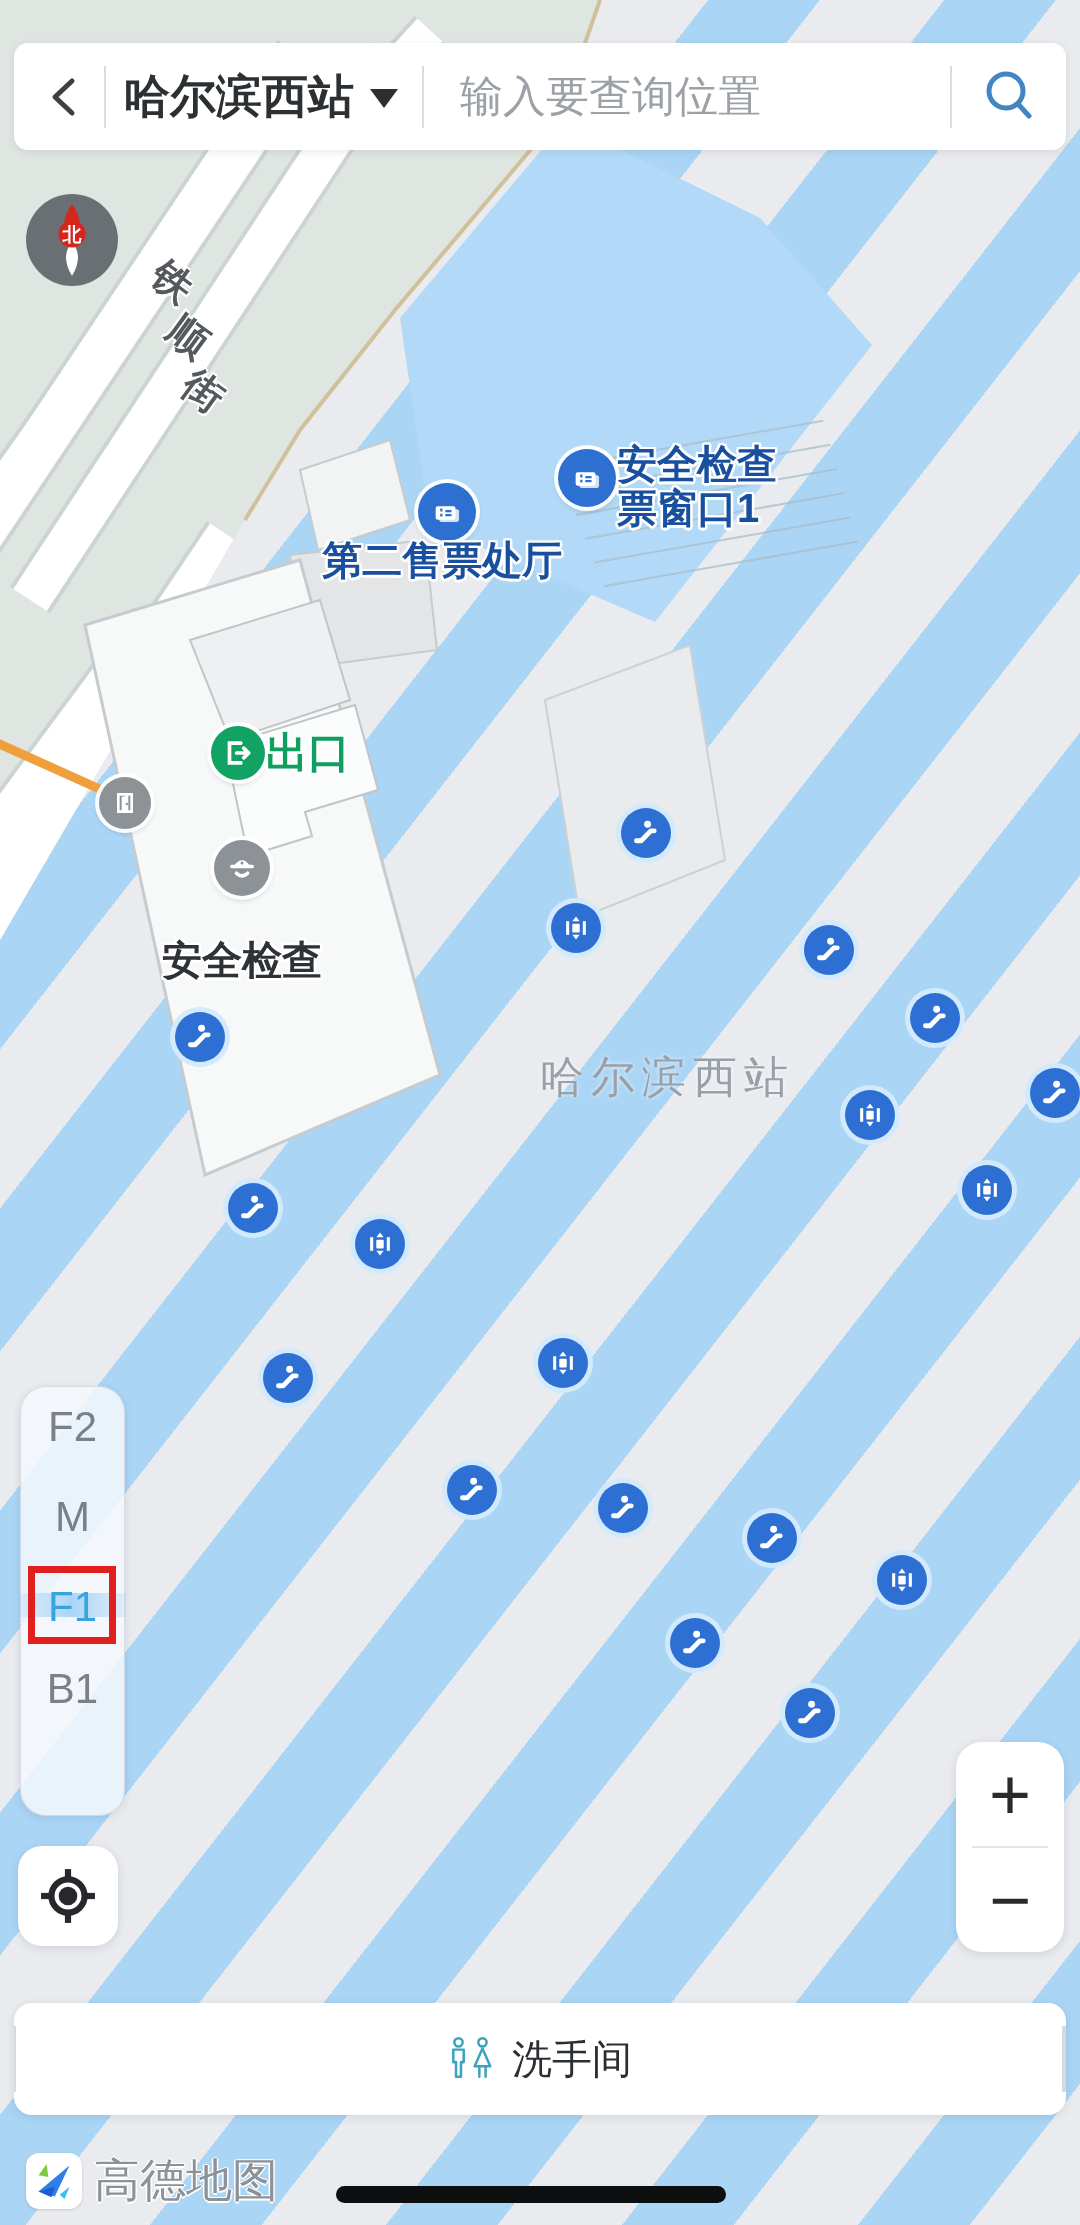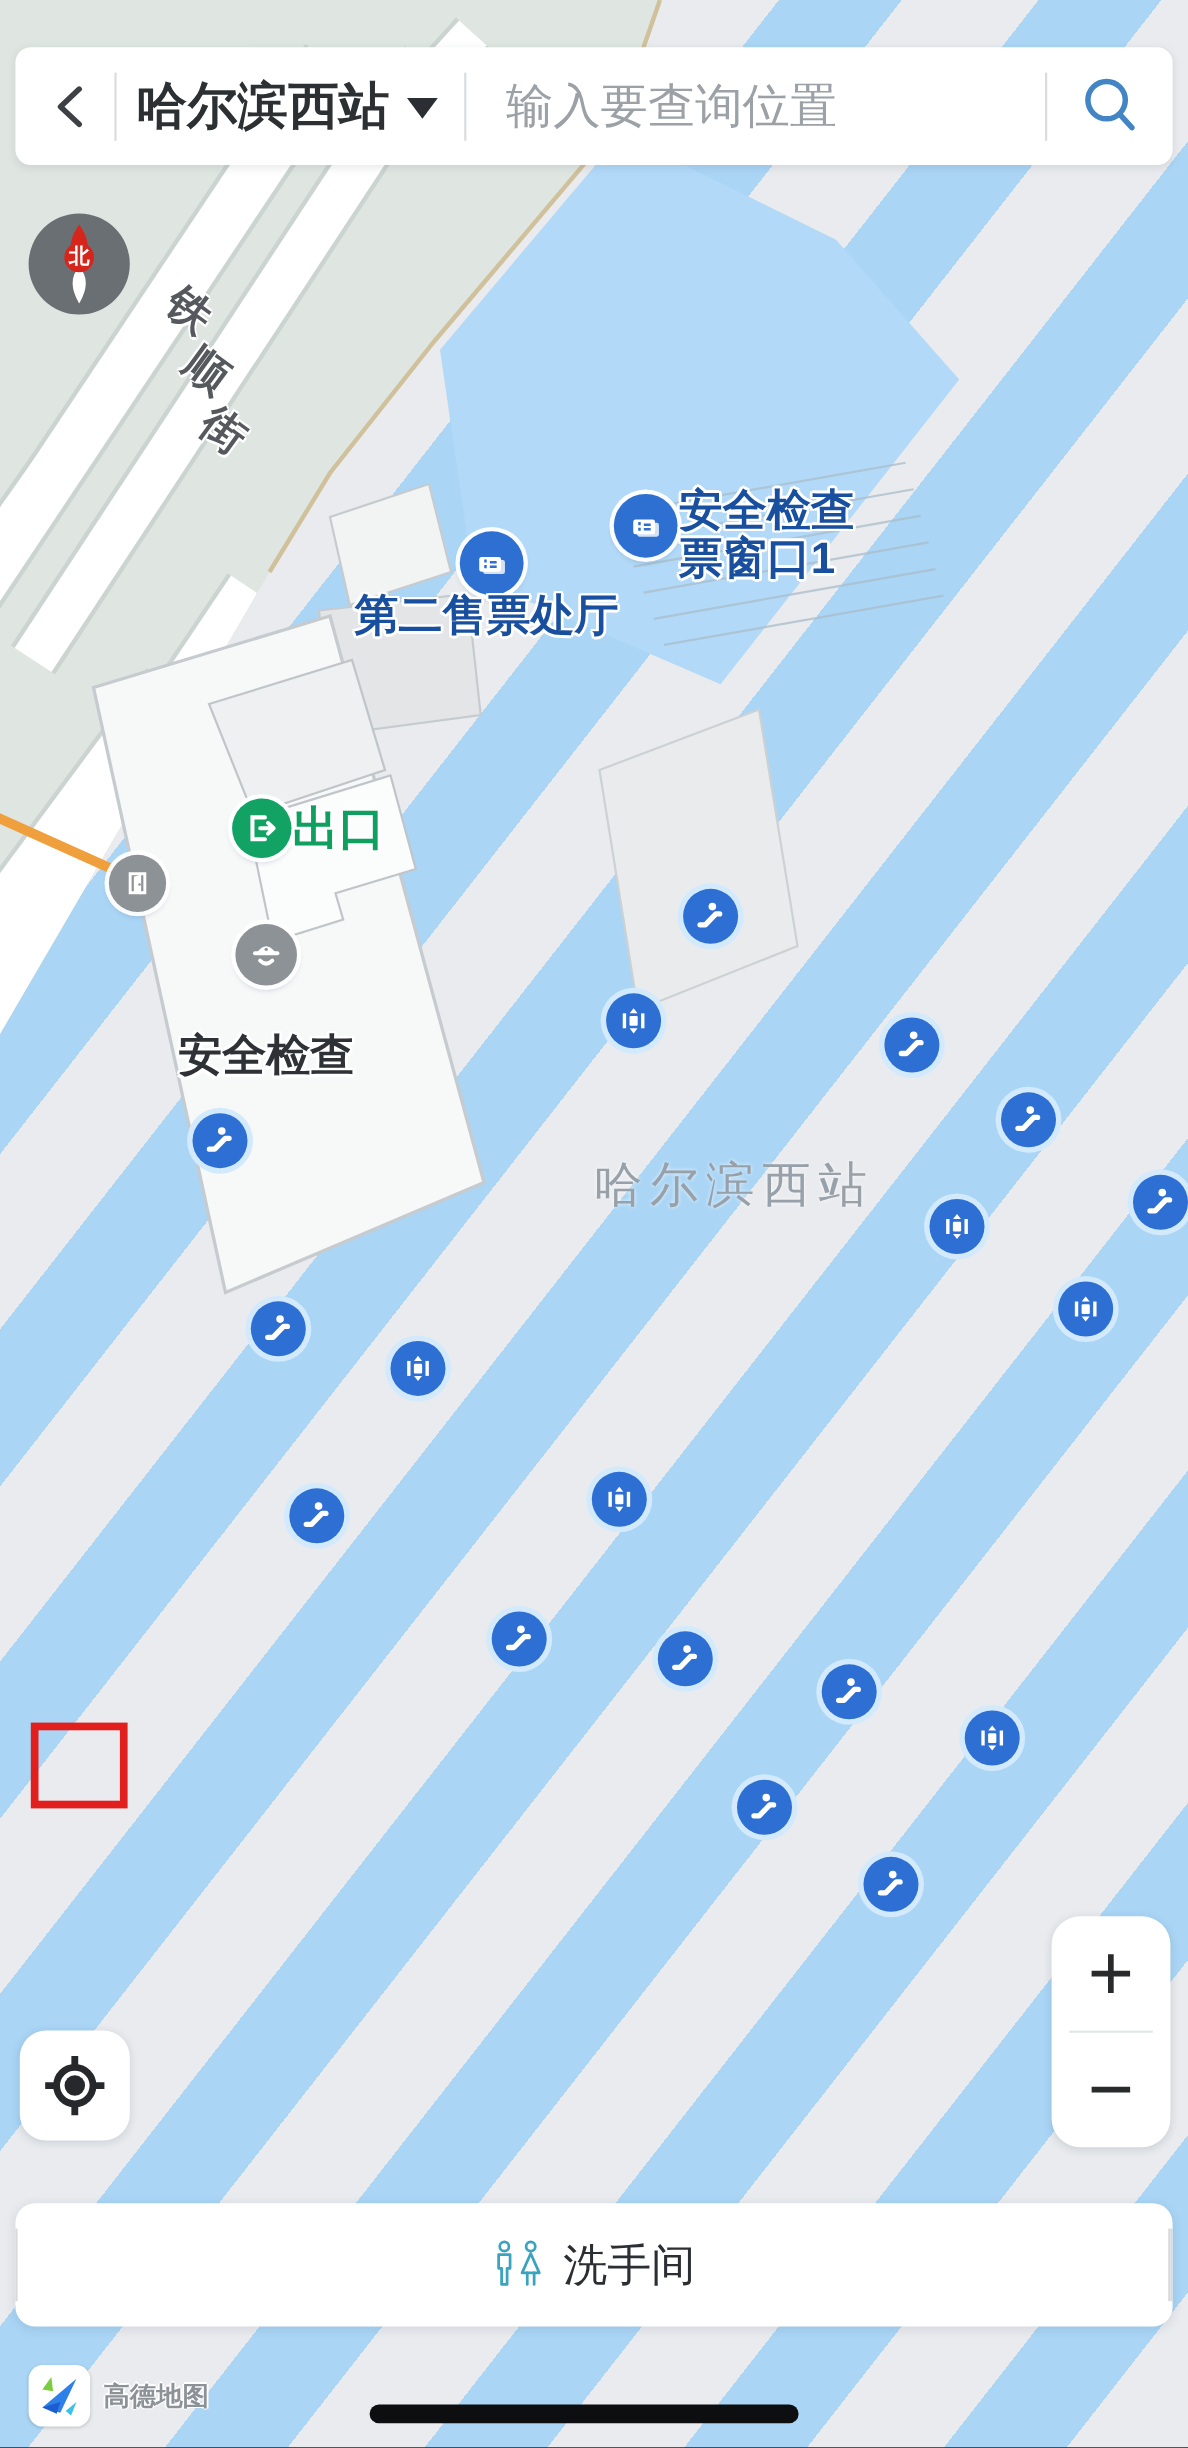--- a/index.html
+++ b/index.html
@@ -78,21 +78,21 @@
   .toolbar{position:absolute;left:14px;top:2003px;width:1052px;height:112px;background:#fff;border-radius:18px;
     box-shadow:0 2px 10px rgba(40,60,90,.12);display:flex;align-items:center;}
   .tool-item{flex:1;display:flex;align-items:center;justify-content:center;gap:16px;height:100%;}
   .tool-label{font-size:40px;color:#2b2f33;font-weight:500;}
   .tool-div{width:2px;height:66px;background:#d7dadd;}
 
   
   .logo{position:absolute;left:26px;top:2150px;display:flex;align-items:center;gap:12px;}
   .logo-badge{width:56px;height:56px;background:#fff;border-radius:13px;box-shadow:0 1px 3px rgba(0,0,0,.15);
     display:flex;align-items:center;justify-content:center;}
-  .logo-text{font-size:24px;font-weight:700;color:#8c9298;
+  .logo-text{font-size:46px;font-weight:400;color:#8c9298;
     text-shadow:1.5px 0 #fff,-1.5px 0 #fff,0 1.5px #fff,0 -1.5px #fff;}
   .home-bar{position:absolute;left:336px;top:2186px;width:390px;height:17px;border-radius:9px;background:#0d0e10;}
 </style>
 </head>
 <body>
 
 <div class="screen">
 
   <svg class="layer" viewBox="0 0 1080 2225" width="1080" height="2225">
     <defs>
@@ -372,20 +372,27 @@
   <div class="compass">
     <svg width="96" height="96" viewBox="-48 -48 96 96">
       <circle r="46" fill="#5f6569" opacity="0.92"></circle>
       <path d="M0 -36 C 10 -22 11 -8 0 6 C -11 -8 -10 -22 0 -36 Z" fill="#d6261c"></path>
       <path d="M0 36 C 8 22 8 12 0 2 C -8 12 -8 22 0 36 Z" fill="#ffffff"></path>
       <circle cy="-6" r="13.5" fill="#d6261c"></circle>
       <text y="-6" text-anchor="middle" dominant-baseline="central" font-size="19" font-weight="bold" fill="#fff">北</text>
     </svg>
   </div>
 
+  <div class="floor-panel">
+    <div class="floor-band"></div>
+    <div class="floor-item floor-f2">F2</div>
+    <div class="floor-item floor-m">M</div>
+    <div class="floor-item floor-f1">F1</div>
+    <div class="floor-item floor-b1">B1</div>
+  </div>
   <div class="red-box"></div>
 
   <div class="locate">
     <svg width="58" height="58" viewBox="0 0 56 56">
       <circle cx="28" cy="28" r="16" fill="none" stroke="#26282b" stroke-width="6"></circle>
       <circle cx="28" cy="28" r="9" fill="#26282b"></circle>
       <line x1="28" y1="2" x2="28" y2="11" stroke="#26282b" stroke-width="6"></line>
       <line x1="28" y1="45" x2="28" y2="54" stroke="#26282b" stroke-width="6"></line>
       <line x1="2" y1="28" x2="11" y2="28" stroke="#26282b" stroke-width="6"></line>
       <line x1="45" y1="28" x2="54" y2="28" stroke="#26282b" stroke-width="6"></line>

